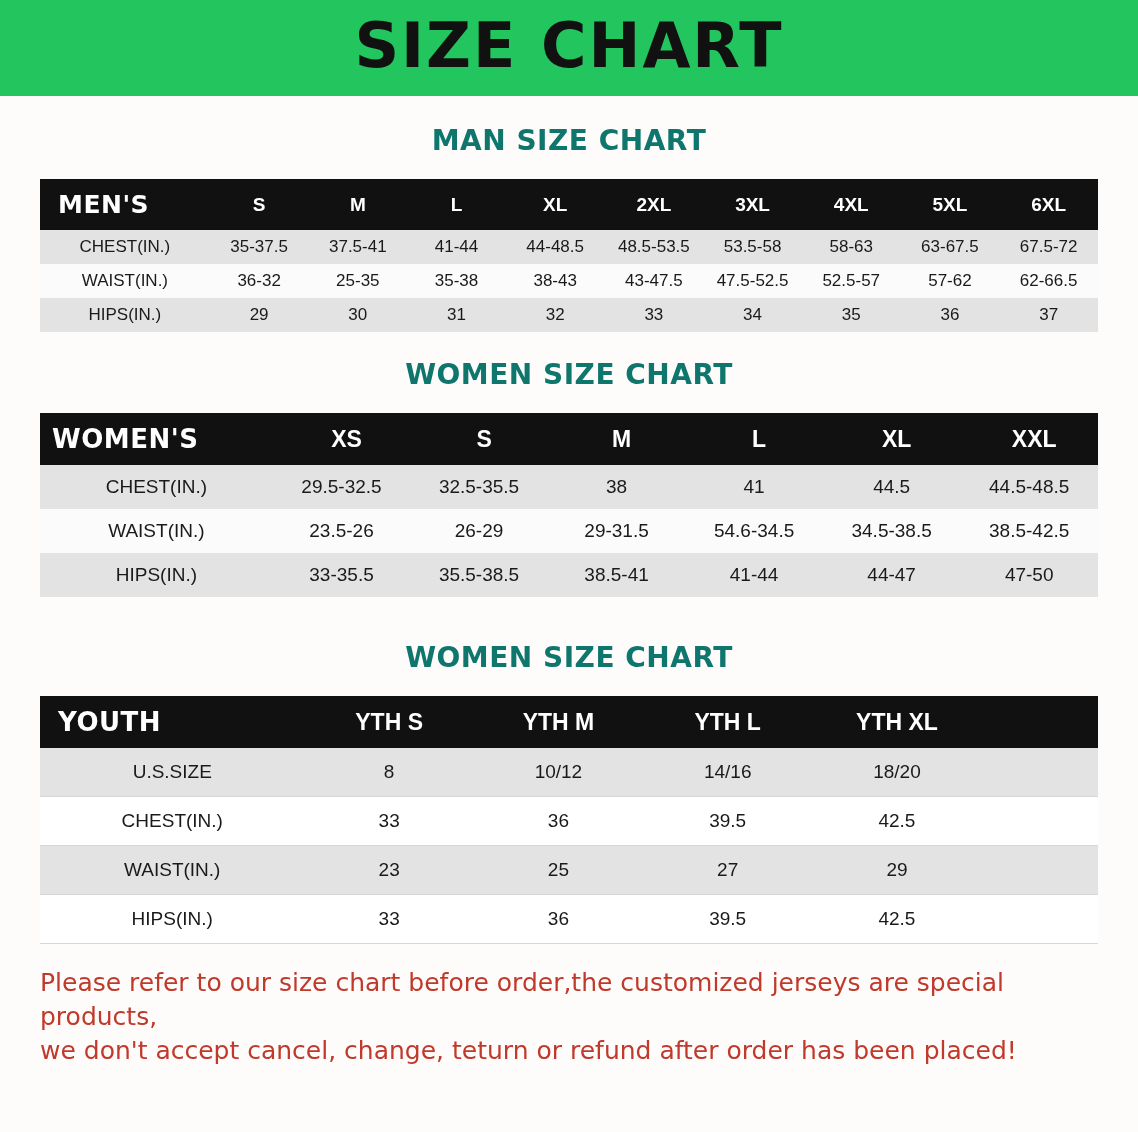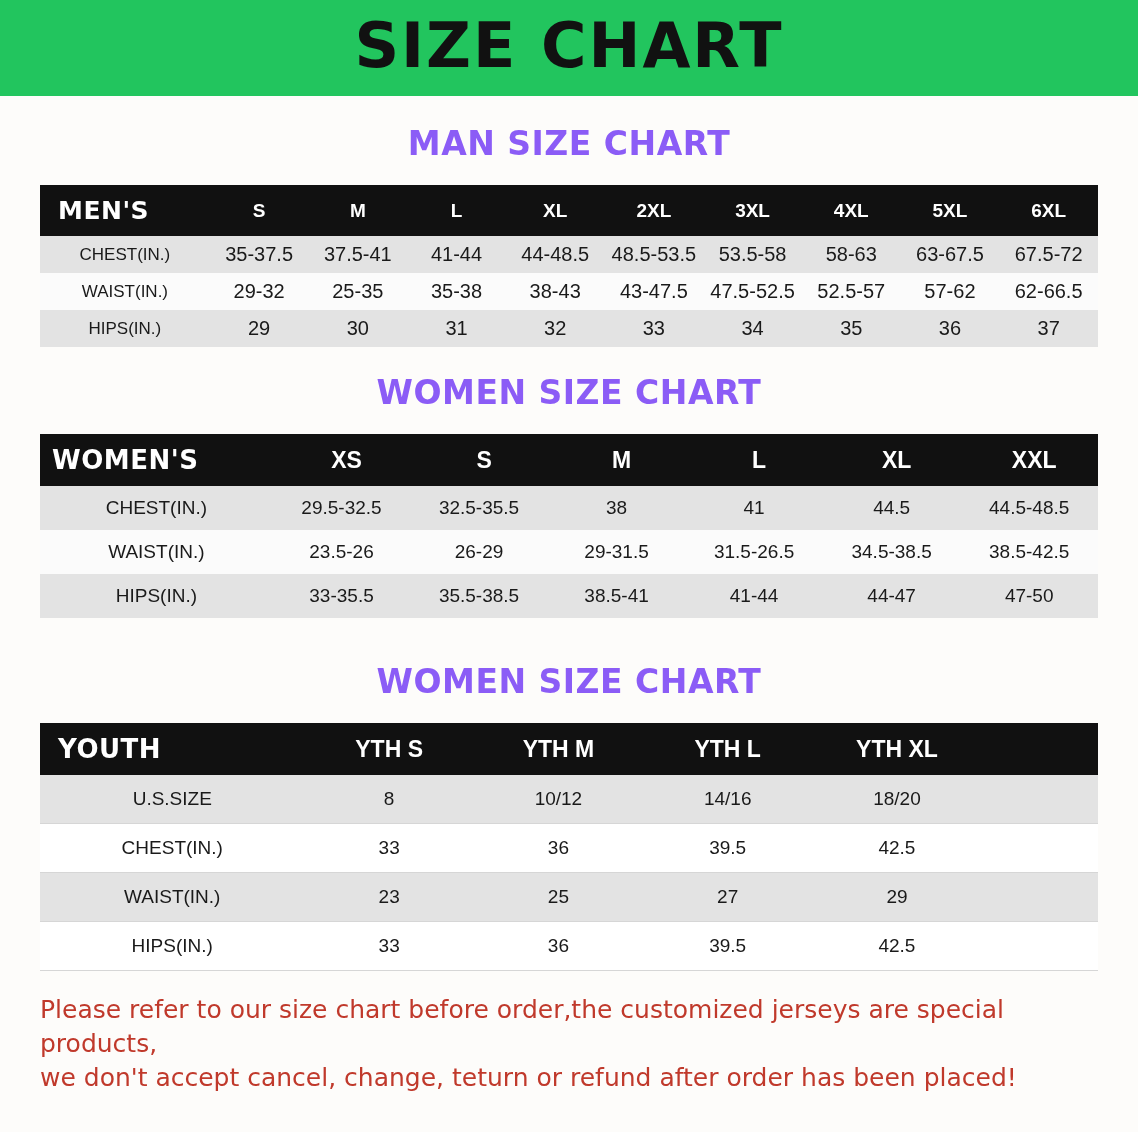--- a/index.html
+++ b/index.html
@@ -36,22 +36,22 @@
     letter-spacing: 2px;
     color: #111111;
     line-height: 1;
     margin-top: -4px;
   }
   
   .section-heading {
     text-align: center;
     font-family: "DejaVu Sans", sans-serif;
     font-weight: bold;
-    font-size: 33px;
-    color: #8b5cf6;
+    font-size: 28px;
+    color: #0f766e;
     letter-spacing: 0.5px;
   }
   .h-man   { margin: 28px 0 22px 0; }
   .h-women { margin: 26px 0 22px 0; }
   .h-youth { margin: 44px 0 22px 0; }
 
   
   .table-wrap {
     padding: 0 40px;
     box-sizing: border-box;
@@ -89,21 +89,21 @@
   }
   
   .stripe-a { background: #e3e3e3; }
   .stripe-b { background: #fbfbfb; }
   .stripe-c { background: #e3e3e3; }
   .stripe-d { background: #fbfbfb; }
 
   
   #men-table thead th { font-size: 19px; }
   #men-table thead th.rowlabel { font-size: 25px; }
-  #men-table td { font-size: 20px; padding: 7px 2px; }
+  #men-table td { font-size: 17px; padding: 7px 2px; }
   #men-table td.rowlabel { font-size: 17px; }
 
   
   #women-table thead th { font-size: 23px; padding-left: 12px; }
   #women-table thead th.rowlabel { font-size: 26px; }
   #women-table td { font-size: 19px; padding: 11px 2px; }
 
   
   #youth-table thead th { font-size: 23px; }
   #youth-table thead th.rowlabel { font-size: 26px; }
@@ -169,21 +169,21 @@
           <td>41-44</td>
           <td>44-48.5</td>
           <td>48.5-53.5</td>
           <td>53.5-58</td>
           <td>58-63</td>
           <td>63-67.5</td>
           <td>67.5-72</td>
         </tr>
         <tr class="stripe-b">
           <td class="rowlabel">WAIST(IN.)</td>
-          <td>29-32</td>
+          <td>36-32</td>
           <td>25-35</td>
           <td>35-38</td>
           <td>38-43</td>
           <td>43-47.5</td>
           <td>47.5-52.5</td>
           <td>52.5-57</td>
           <td>57-62</td>
           <td>62-66.5</td>
         </tr>
         <tr class="stripe-c">
@@ -233,21 +233,21 @@
           <td>38</td>
           <td>41</td>
           <td>44.5</td>
           <td>44.5-48.5</td>
         </tr>
         <tr class="stripe-b">
           <td class="rowlabel">WAIST(IN.)</td>
           <td>23.5-26</td>
           <td>26-29</td>
           <td>29-31.5</td>
-          <td>31.5-26.5</td>
+          <td>54.6-34.5</td>
           <td>34.5-38.5</td>
           <td>38.5-42.5</td>
         </tr>
         <tr class="stripe-c">
           <td class="rowlabel">HIPS(IN.)</td>
           <td>33-35.5</td>
           <td>35.5-38.5</td>
           <td>38.5-41</td>
           <td>41-44</td>
           <td>44-47</td>

